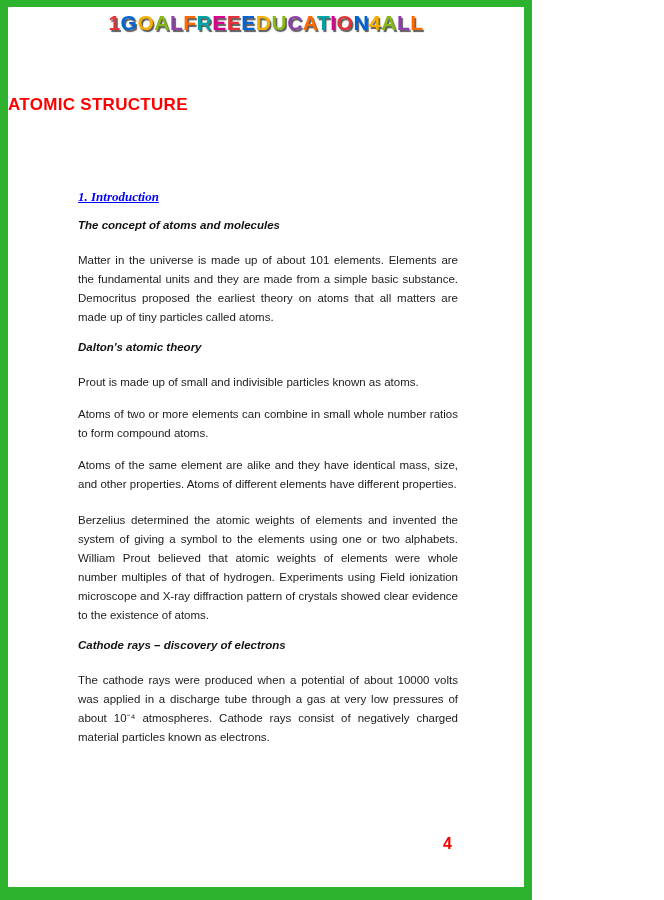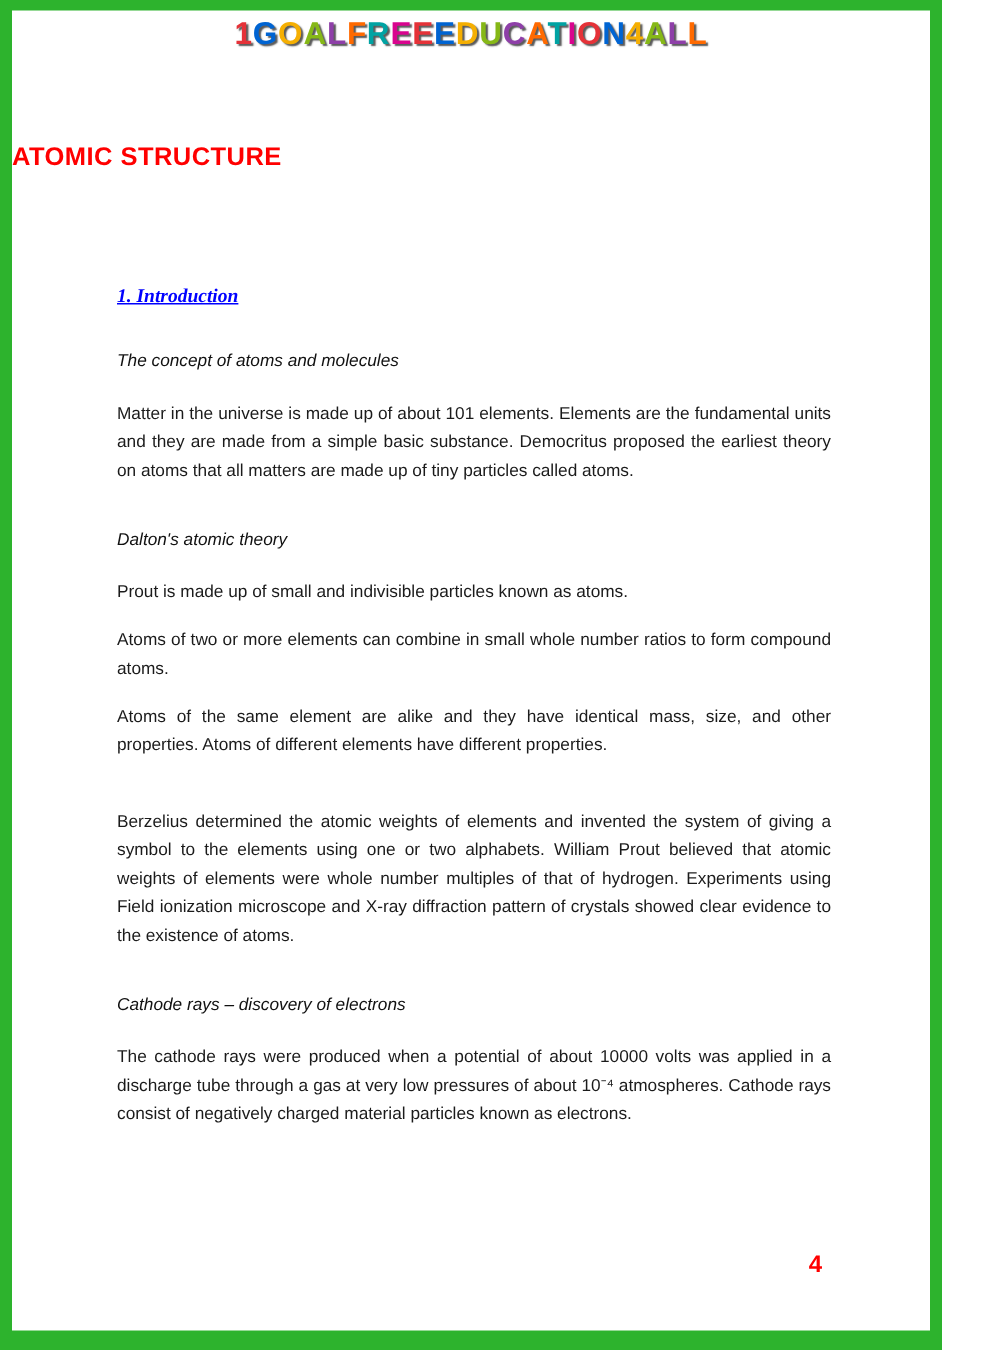--- a/index.html
+++ b/index.html
@@ -1,20 +1,20 @@
 <!DOCTYPE html>
 <html><head>
 <meta charset="utf-8">
 <style>
   * { margin:0; padding:0; box-sizing:border-box; }
   html,body { width:664px; height:900px; overflow:hidden; }
   body { font-family:"Liberation Sans", sans-serif; background:#ffffff; }
 
   .frame {
-    width:628px; height:900px;
+    width:532px; height:900px;
     background:#2db32d;
     padding:7px 8px 13px 8px;
   }
   .page {
     width:100%; height:100%;
     background:#ffffff;
     position:relative;
   }
 
   .header {
@@ -44,36 +44,36 @@
     margin-top:74px;
     color:#0000ff;
     font-size:13px;
     font-weight:bold;
     font-style:italic;
     text-decoration:underline;
     font-family:Liberation Serif, serif;
   }
 
   .subhead {
-    margin-top:30px;
+    margin-top:14px;
     font-size:11.5px;
-    font-weight:normal;
+    font-weight:bold;
     font-style:italic;
     color:#111111;
   }
 
   .para {
     margin-top:20px;
     font-size:11.5px;
     line-height:19px;
     text-align:justify;
     color:#1b1b1b;
   }
   .para.tight { margin-top:13px; }
-  .para.spaced { margin-top:32px; }
+  .para.spaced { margin-top:17px; }
 
   .page-number {
     position:absolute;
     right:72px;
     bottom:34px;
     color:#ff0000;
     font-weight:bold;
     font-size:16px;
   }
 </style>

